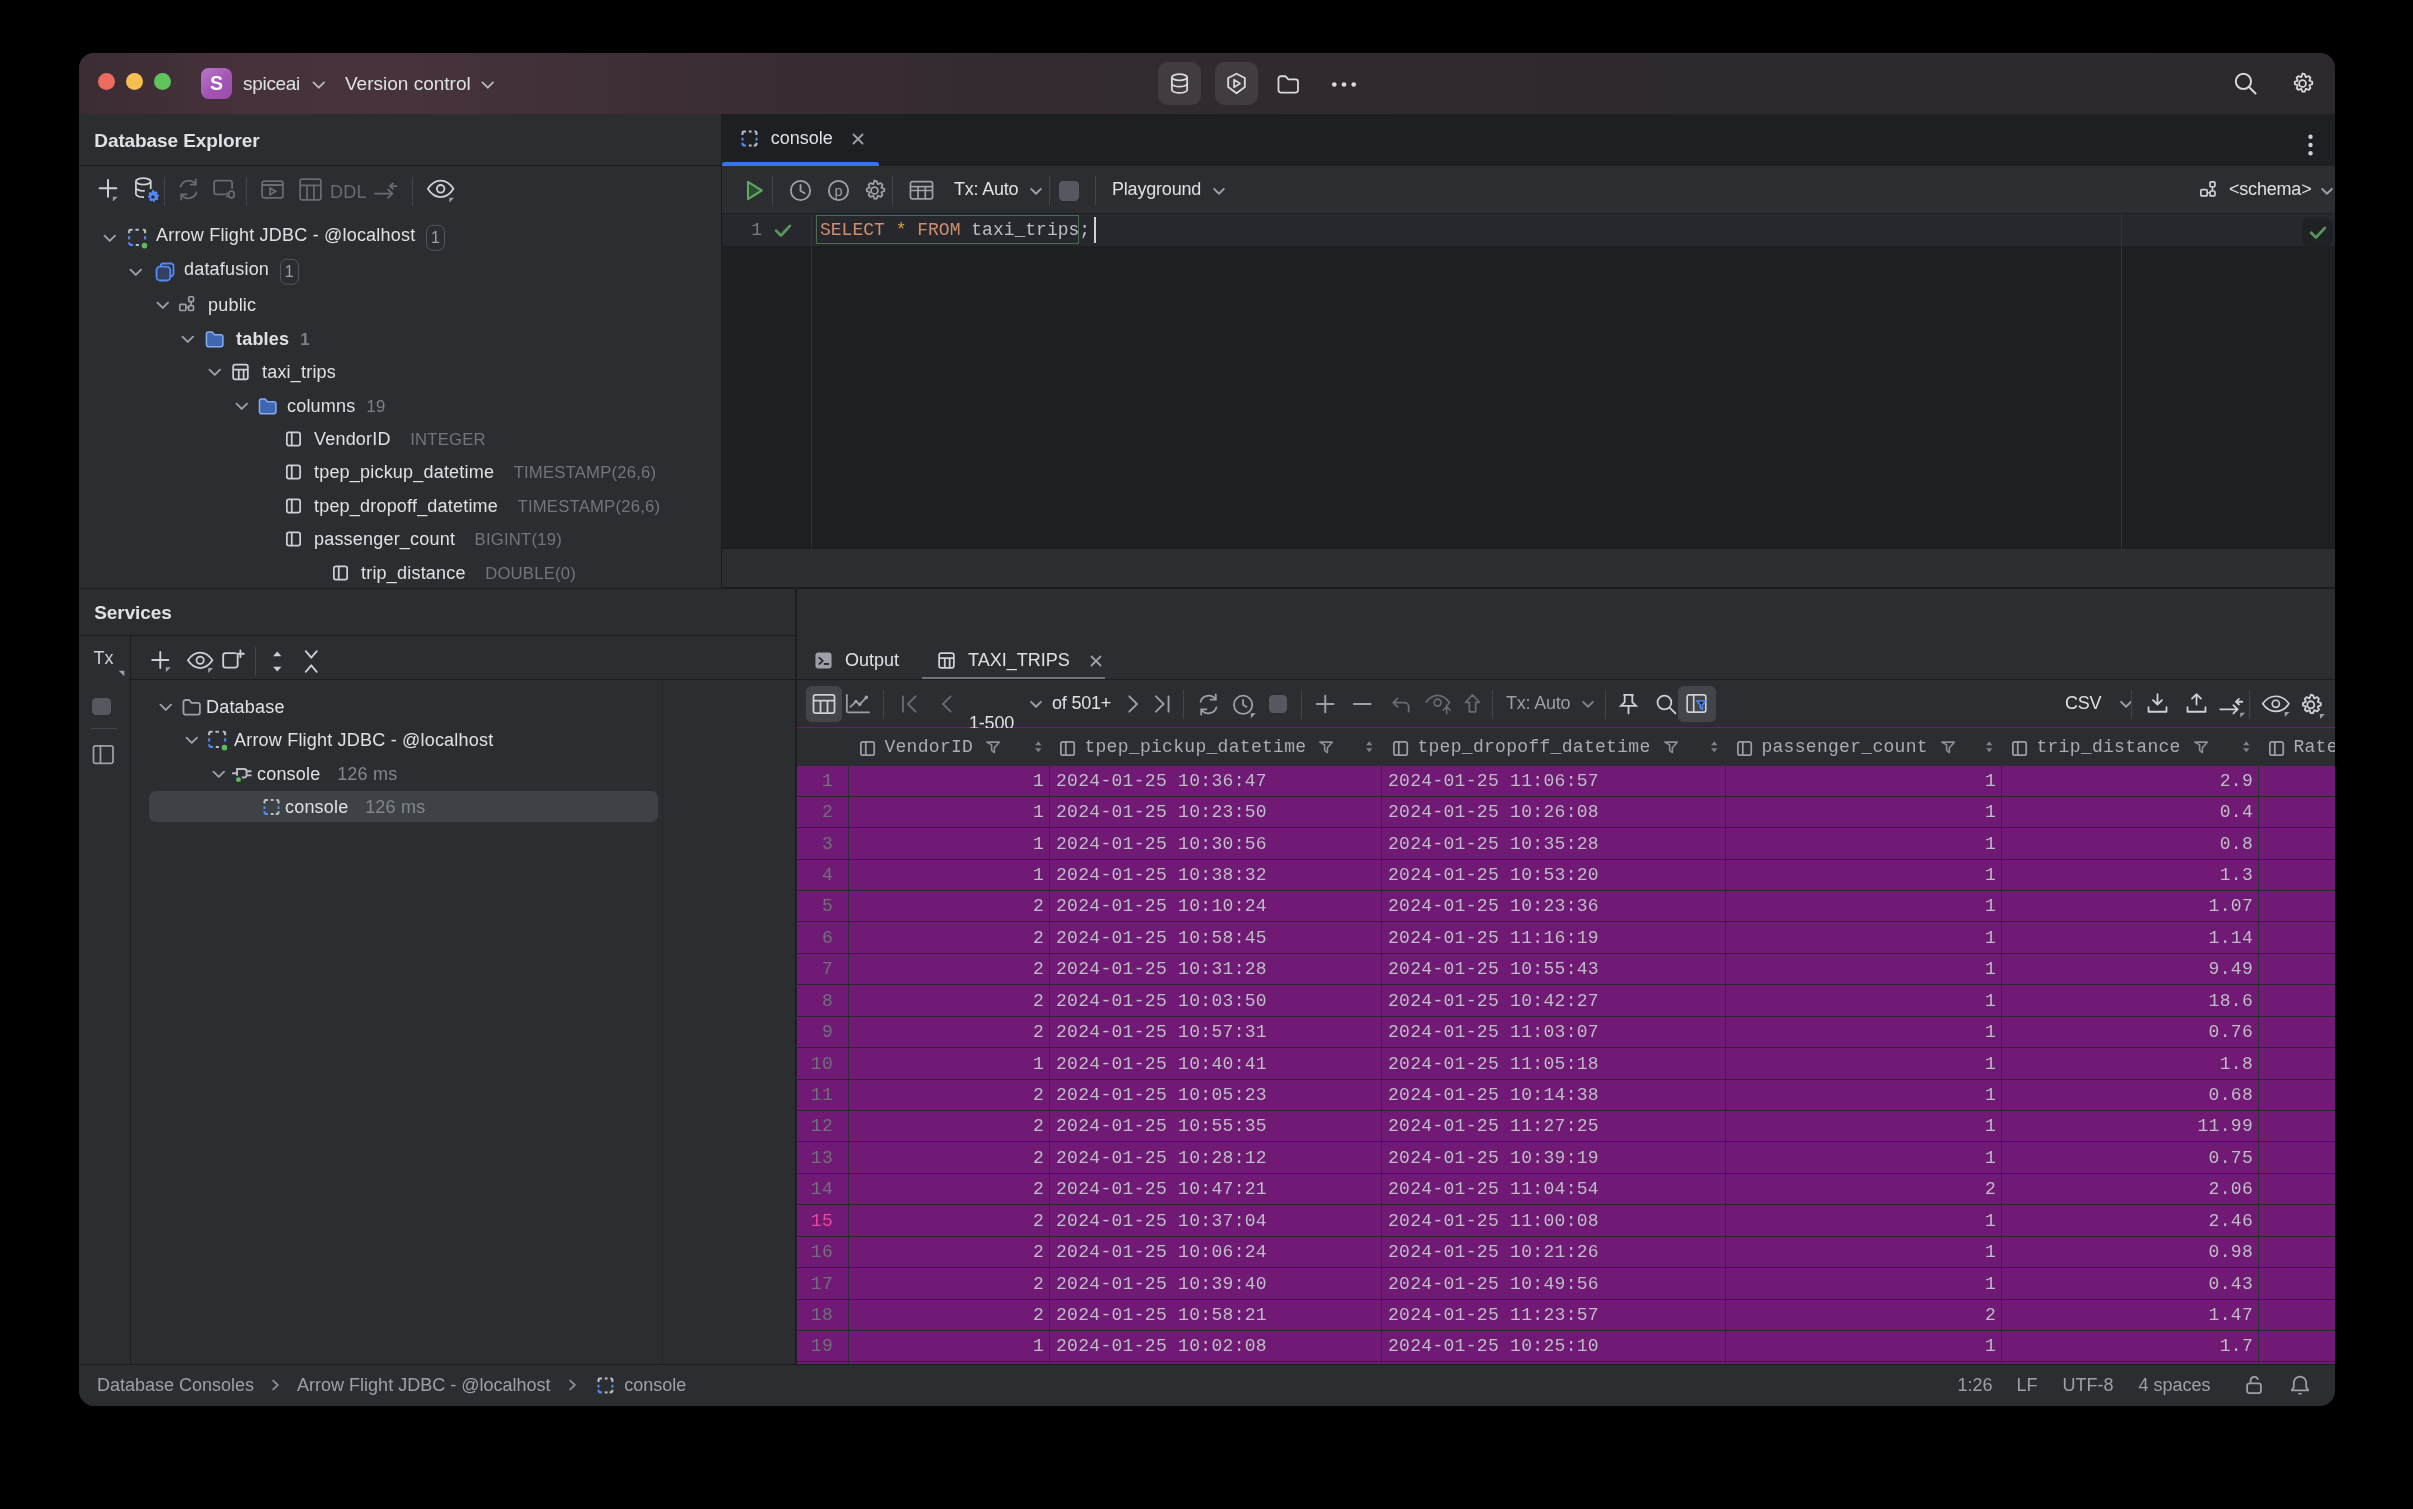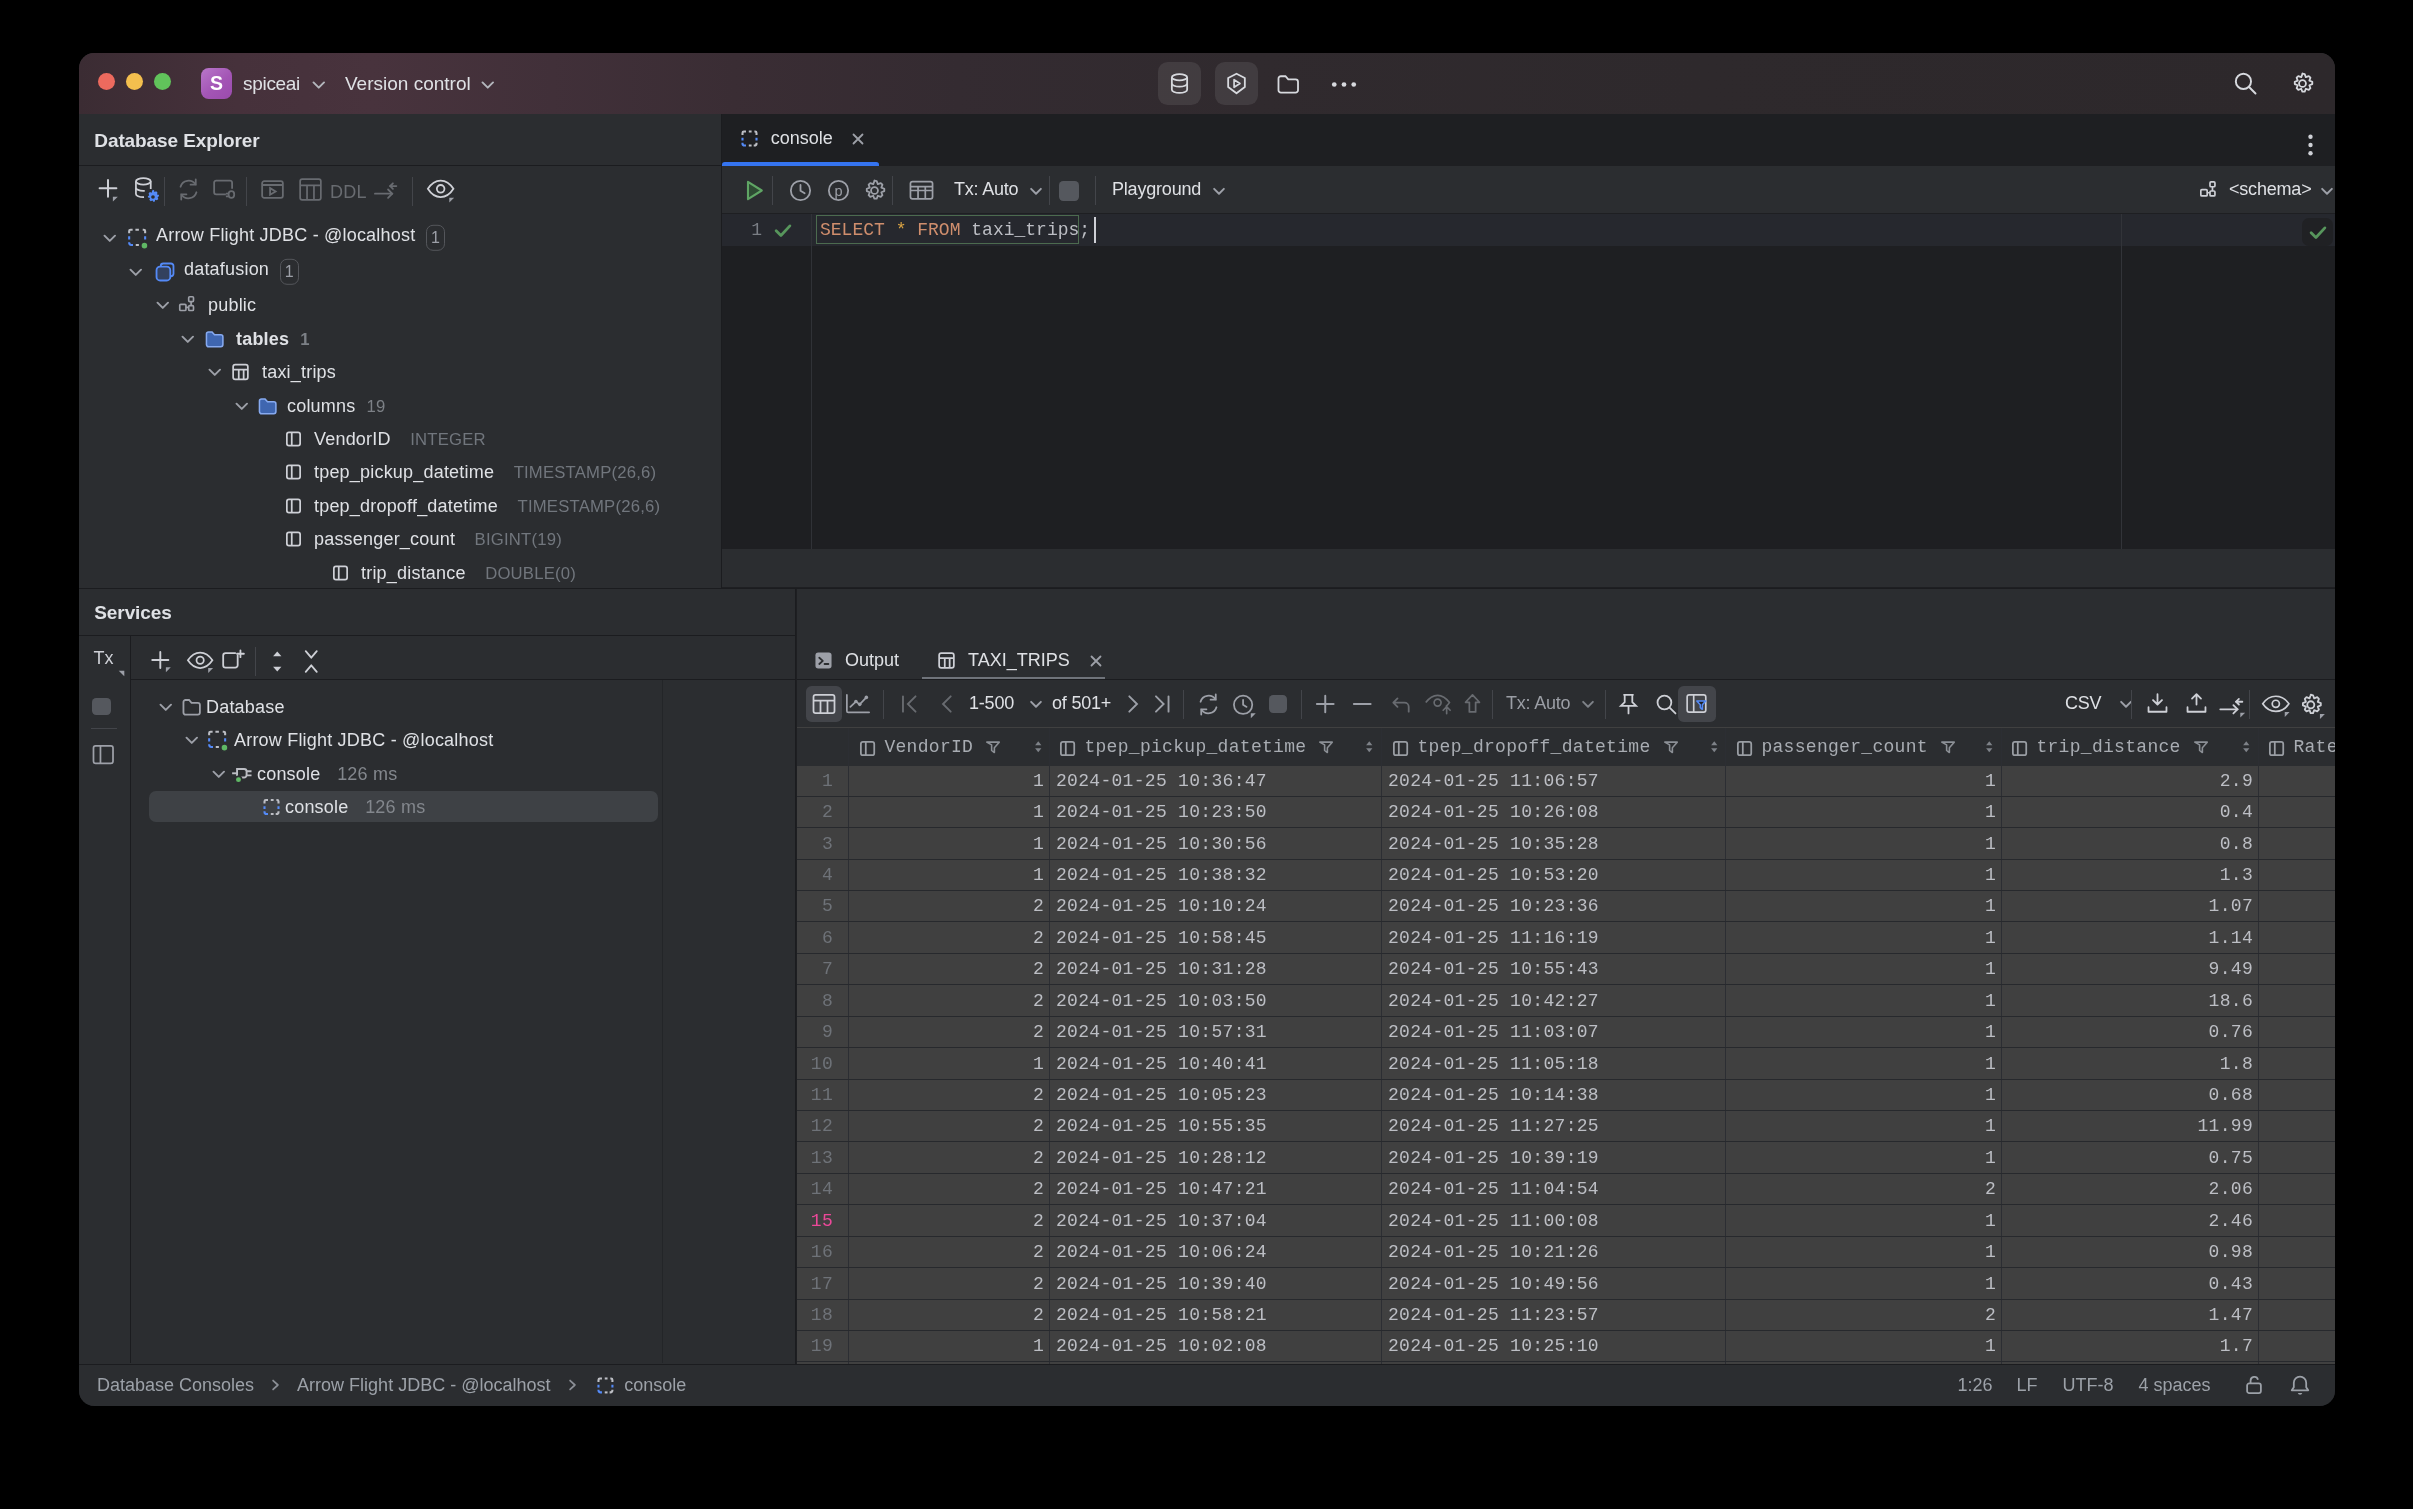--- a/index.html
+++ b/index.html
@@ -528,21 +528,21 @@
               <path d="M14 25 h4" stroke="#bcbec4"></path>
               <path d="M25 21 v1 a3 3 0 0 1 -3 3 h-1" stroke="#bcbec4"></path>
             </g>
           </svg>
         </span>
         <span class="tlabel" style="left:206px">console<span class="ms">126 ms</span></span>
       </div>
   </div>
   <div class="vline" style="left:716px;top:536px;height:775px;"></div>
 
-  <div class="abs" id="gridpane" style="left:718px;top:536px;width:1538px;height:775px;background:#404040;">
+  <div class="abs" id="gridpane" style="left:718px;top:536px;width:1538px;height:775px;background:#701a75;">
     <div class="abs" style="left:0;top:0;width:1538px;height:90px;background:#2b2d30;"></div>
     <div class="abs" style="left:16px;top:48px;height:47px;display:flex;align-items:center;">
       <span style="display:flex;margin-right:11px;">
           <svg width="21" height="21" viewBox="0 0 30 30" fill="none">
             <rect x="3.5" y="3.5" width="23" height="23" rx="4" fill="#9da0a8"></rect>
             <path d="M9 11 l5 4.5 l-5 4.5 M16.5 20 h5.5" stroke="#2b2d30" stroke-width="2.6" stroke-linecap="round" stroke-linejoin="round"></path>
           </svg>
         </span>
       <span style="color:#dfe1e5;font-size:18px;">Output</span>
     </div>
@@ -585,21 +585,21 @@
         </svg></div>
       <div class="toolsep" style="left:86px;top:101px;"></div>
       <div class="abs" style="left:99px;top:101px;"><svg width="26.5" height="28" viewBox="0 0 38 40" fill="none">
           <g stroke="#686b70" stroke-width="2.7" fill="none" stroke-linecap="round">
             <path d="M10 9 v22 M28 9 l-11 11 l11 11"></path>
           </g>
         </svg></div>
       <div class="abs" style="left:139px;top:101px;"><svg width="21" height="28" viewBox="0 0 30 40" fill="none">
           <path d="M21 9 l-11 11 l11 11" stroke="#686b70" stroke-width="2.7" fill="none" stroke-linecap="round"></path>
         </svg></div>
-      <div class="abs gtext" style="left:172px;">1-500</div>
+      <div class="abs gtext" style="left:172px;margin-top:20px;">1-500</div>
       <div class="abs" style="left:230px;top:106px;"><svg width="18" height="18" viewBox="0 0 26 26" fill="none">
           <path d="M5.98 9.88 L13.0 16.900000000000002 L20.02 9.88" stroke="#9da0a8" stroke-width="2.8" stroke-linecap="round" stroke-linejoin="round"></path>
         </svg></div>
       <div class="abs gtext" style="left:255px;">of 501+</div>
       <div class="abs" style="left:326px;top:101px;"><svg width="21" height="28" viewBox="0 0 30 40" fill="none">
           <path d="M9 9 l11 11 l-11 11" stroke="#9da0a8" stroke-width="2.7" fill="none" stroke-linecap="round"></path>
         </svg></div>
       <div class="abs" style="left:352px;top:101px;"><svg width="26.5" height="28" viewBox="0 0 38 40" fill="none">
           <g stroke="#9da0a8" stroke-width="2.7" fill="none" stroke-linecap="round">
             <path d="M28 9 v22 M10 9 l11 11 l-11 11"></path>

